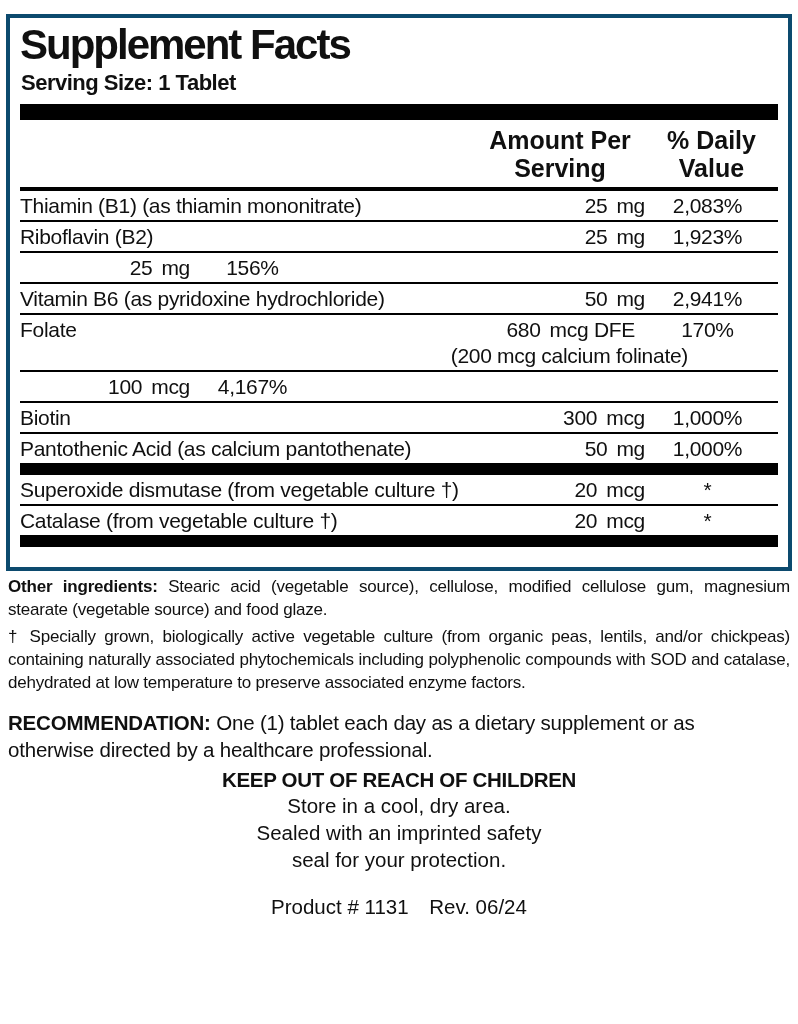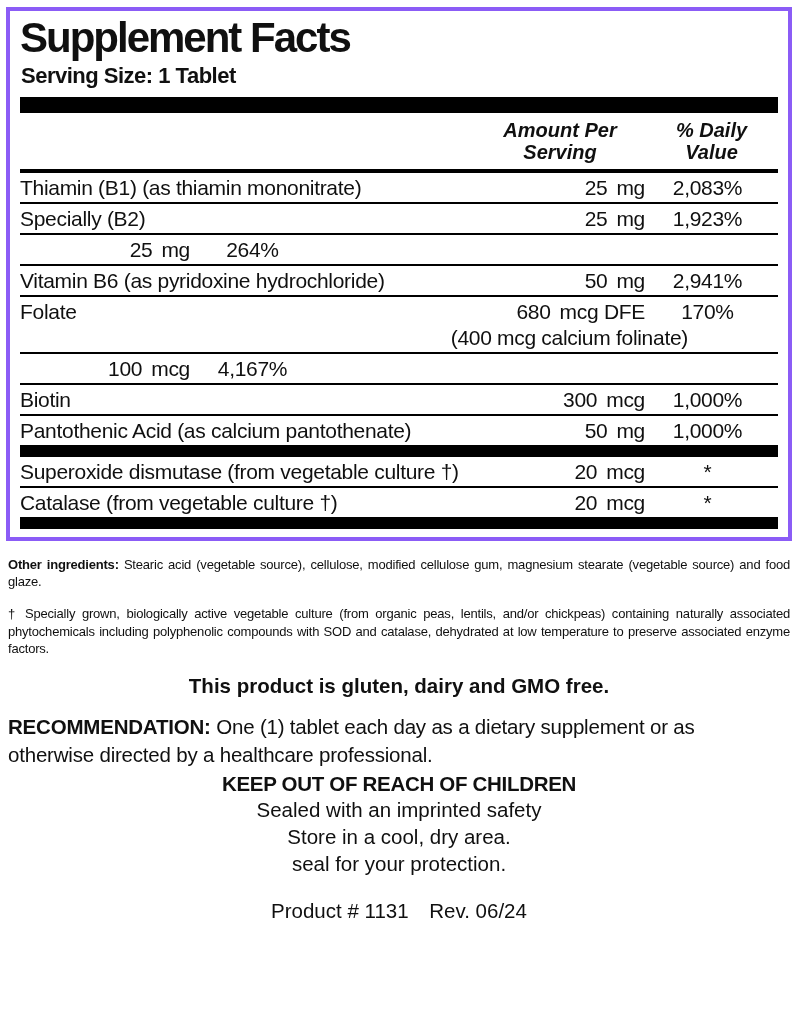--- a/index.html
+++ b/index.html
@@ -3,50 +3,50 @@
 <meta charset="utf-8">
 <style>
   * { margin:0; padding:0; box-sizing:border-box; }
   html,body {
     width:798px; height:1024px; background:#ffffff; color:#101010;
     font-family:"Liberation Sans", sans-serif; overflow:hidden;
   }
   .page { padding:7px 6px 0; }
 
   
-  .facts-box { border:4px solid #8b5cf6; padding:5px 10px 8px; }
+  .facts-box { border:4px solid #0c4a6e; padding:5px 10px 20px;margin-top:7px; }
   .title { font-size:42px; font-weight:bold; letter-spacing:-2px; line-height:1.05; }
   .serving { font-size:22px; font-weight:bold; letter-spacing:-0.5px; margin:3px 0 8px 1px; }
   .bar { background:#000; height:16px; }
   .bar.mid { height:12px; }
 
-  .cols-header { display:flex; align-items:flex-end; font-weight:bold; font-size:20px;
-                 line-height:1.12; padding:6px 0 5px; border-bottom:4px solid #000;font-style:italic; }
+  .cols-header { display:flex; align-items:flex-end; font-weight:bold; font-size:25px;
+                 line-height:1.12; padding:6px 0 5px; border-bottom:4px solid #000; }
   .cols-header .spacer { flex:1; }
   .col-amount { width:170px; text-align:center; }
   .col-dv { width:133px; text-align:center; }
 
   .row { display:flex; align-items:baseline; padding:3px 0 2px; font-size:21px;
          letter-spacing:-0.3px; border-top:2.5px solid #000; }
   .row.first { border-top:none; }
   .cell.name { flex:1; }
   .cell.amount { width:170px; text-align:right; white-space:nowrap; }
   .amt-u { margin-left:9px; }
   .cell.dv { width:133px; text-align:center; padding-right:8px; }
 
   .row-block { border-top:2.5px solid #000; padding:3px 0 2px; font-size:21px; letter-spacing:-0.3px; }
-  .row-block .row-line { display:flex; align-items:baseline; }
+  .row-block .row-line { display:flex; align-items:baseline;gap:10px; }
   .row-block .row-line .cell.amount { width:230px; }
   .amount-note { text-align:right; padding-right:90px; margin-top:2px; }
 
   .footnote { font-weight:bold; font-size:22px; padding:5px 0 3px; letter-spacing:-0.4px; }
 
   
-  .para { font-size:13px; line-height:1.33; letter-spacing:-0.2px;
-          text-align:justify; margin:15px 2px 0; }
+  .para { font-size:17px; line-height:1.33; letter-spacing:-0.2px;
+          text-align:justify; margin:5px 2px 0; }
   .b { font-weight:bold;text-align:right; }
   .claim { text-align:center; font-weight:bold; font-size:20.5px; margin-top:17px; }
   .reco { text-align:left; max-width:742px; margin:15px 2px 0; font-size:20.5px;
           line-height:1.33; letter-spacing:-0.2px; }
   .keepout { text-align:center; margin-top:3px; font-size:20.5px; line-height:1.3; }
   .keepout .head { font-weight:bold; letter-spacing:-0.3px; }
   .footer { text-align:center; margin-top:22px; font-size:20.5px; }
   .footer .rev { margin-left:15px; }
 </style>
 </head>
@@ -71,43 +71,43 @@
       </span>
     </div>
 
     <div class="row first">
       <span class="cell name">Thiamin (B1) (as thiamin mononitrate)</span>
       <span class="cell amount"><span class="amt-v">25</span><span class="amt-u">mg</span></span>
       <span class="cell dv">2,083%</span>
     </div>
 
     <div class="row">
-      <span class="cell name">Specially (B2)</span>
+      <span class="cell name">Riboflavin (B2)</span>
       <span class="cell amount"><span class="amt-v">25</span><span class="amt-u">mg</span></span>
       <span class="cell dv">1,923%</span>
     </div>
 
     <div class="row">
       <span class="cell amount"><span class="amt-v">25</span><span class="amt-u">mg</span></span>
-      <span class="cell dv">264%</span>
+      <span class="cell dv">156%</span>
     </div>
 
     <div class="row">
       <span class="cell name">Vitamin B6 (as pyridoxine hydrochloride)</span>
       <span class="cell amount"><span class="amt-v">50</span><span class="amt-u">mg</span></span>
       <span class="cell dv">2,941%</span>
     </div>
 
     <div class="row-block">
       <div class="row-line">
         <span class="cell name">Folate</span>
         <span class="cell amount"><span class="amt-v">680</span><span class="amt-u">mcg DFE</span></span>
         <span class="cell dv">170%</span>
       </div>
-      <div class="amount-note">(400 mcg calcium folinate)</div>
+      <div class="amount-note">(200 mcg calcium folinate)</div>
     </div>
 
     <div class="row">
       <span class="cell amount"><span class="amt-v">100</span><span class="amt-u">mcg</span></span>
       <span class="cell dv">4,167%</span>
     </div>
 
     <div class="row">
       <span class="cell name">Biotin</span>
       <span class="cell amount"><span class="amt-v">300</span><span class="amt-u">mcg</span></span>
@@ -137,31 +137,30 @@
     <div class="bar mid"></div>
   </div>
 
   <div class="para">
     <span class="b">Other ingredients:</span>
     <span>Stearic acid (vegetable source), cellulose, modified cellulose gum, magnesium stearate (vegetable source) and food glaze.</span>
   </div>
 
   <div class="para">† Specially grown, biologically active vegetable culture (from organic peas, lentils, and/or chickpeas) containing naturally associated phytochemicals including polyphenolic compounds with SOD and catalase, dehydrated at low temperature to preserve associated enzyme factors.</div>
 
-  <div class="claim">This product is gluten, dairy and GMO free.</div>
 
   <div class="reco">
     <span class="b">RECOMMENDATION:</span>
     <span>One (1) tablet each day as a dietary supplement or as otherwise directed by a healthcare professional.</span>
   </div>
 
   <div class="keepout">
     <div class="head">KEEP OUT OF REACH OF CHILDREN</div>
+    <div>Store in a cool, dry area.</div>
     <div>Sealed with an imprinted safety</div>
-    <div>Store in a cool, dry area.</div>
     <div>seal for your protection.</div>
   </div>
 
   <div class="footer">
     <span>Product # 1131</span>
     <span class="rev">Rev. 06/24</span>
   </div>
 
 </div>
 

